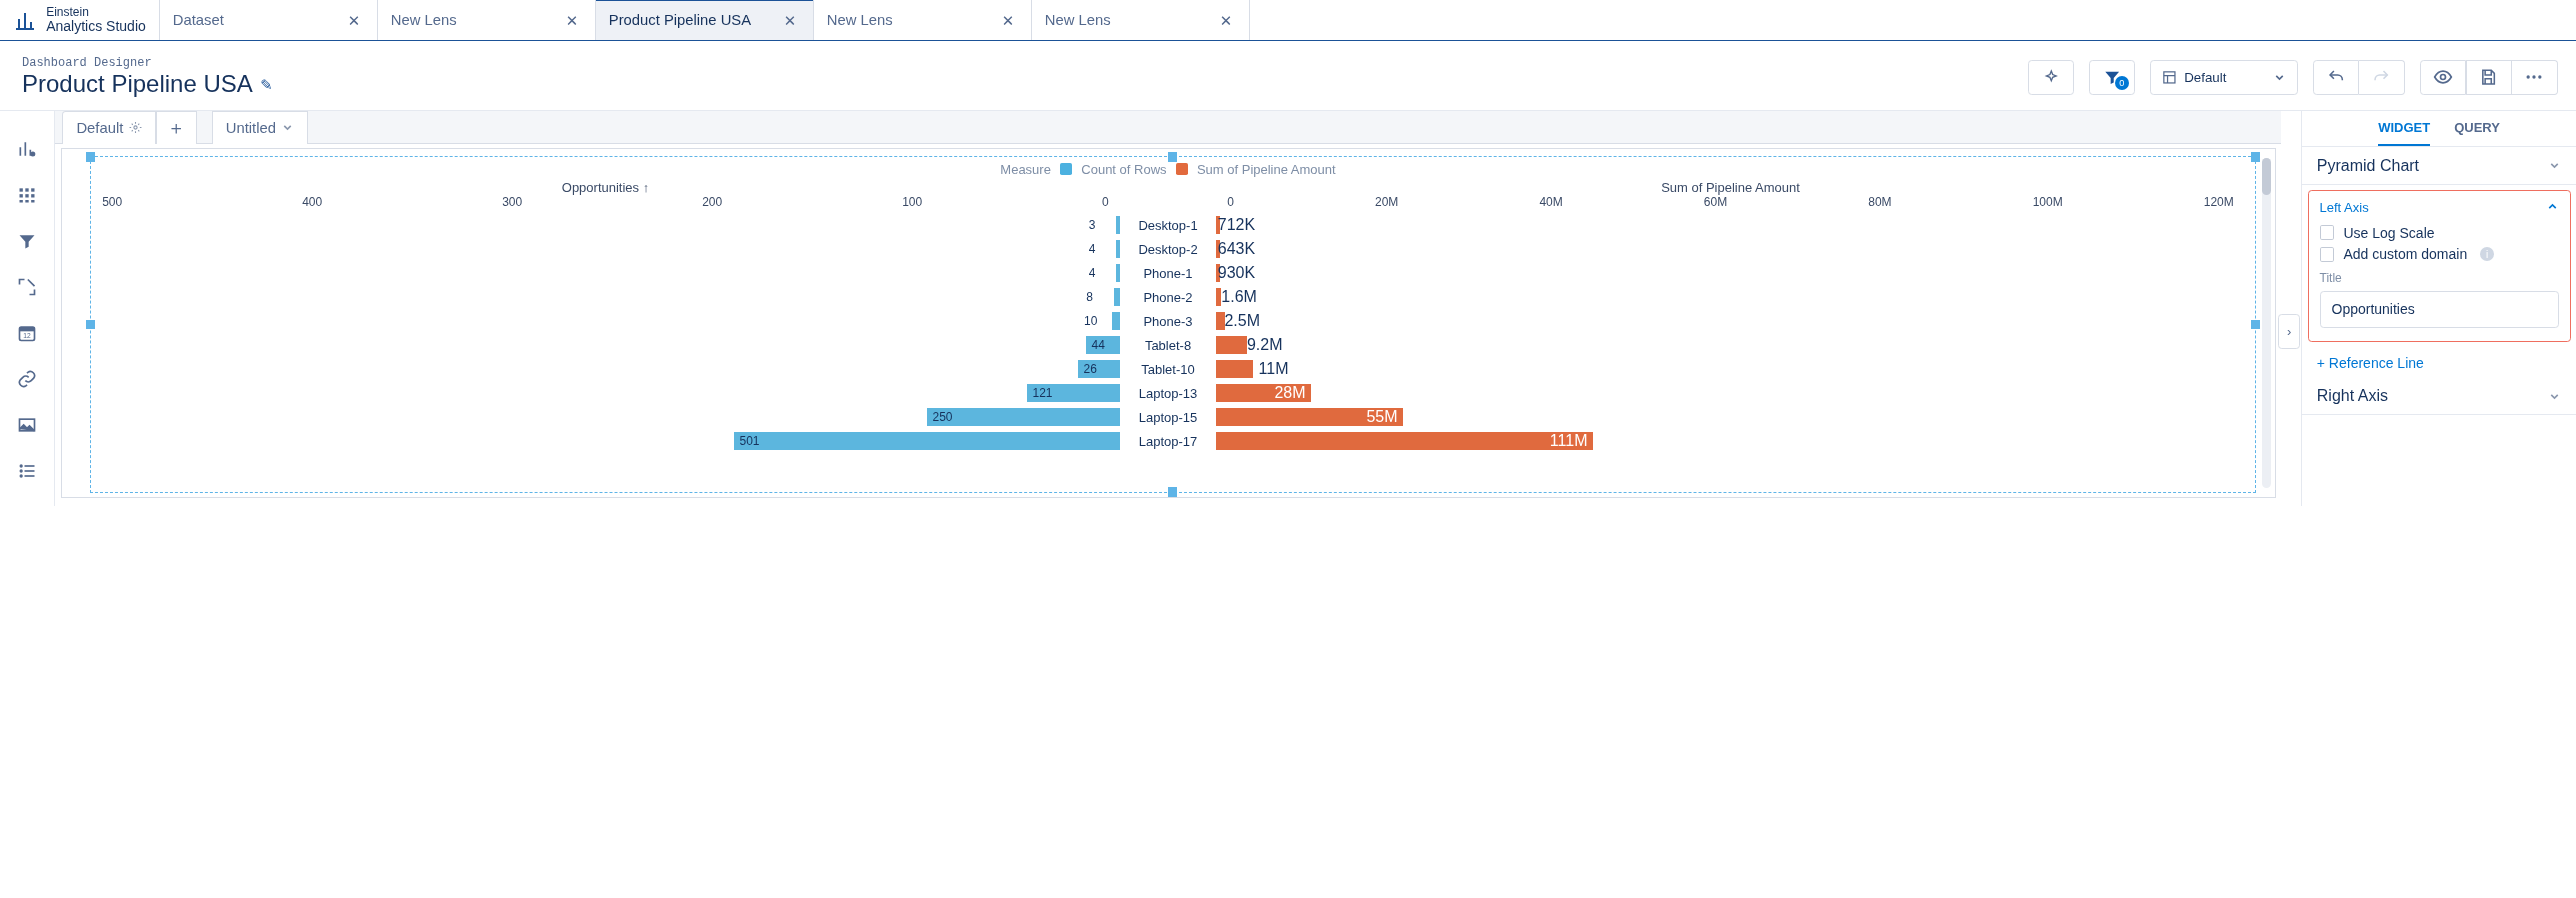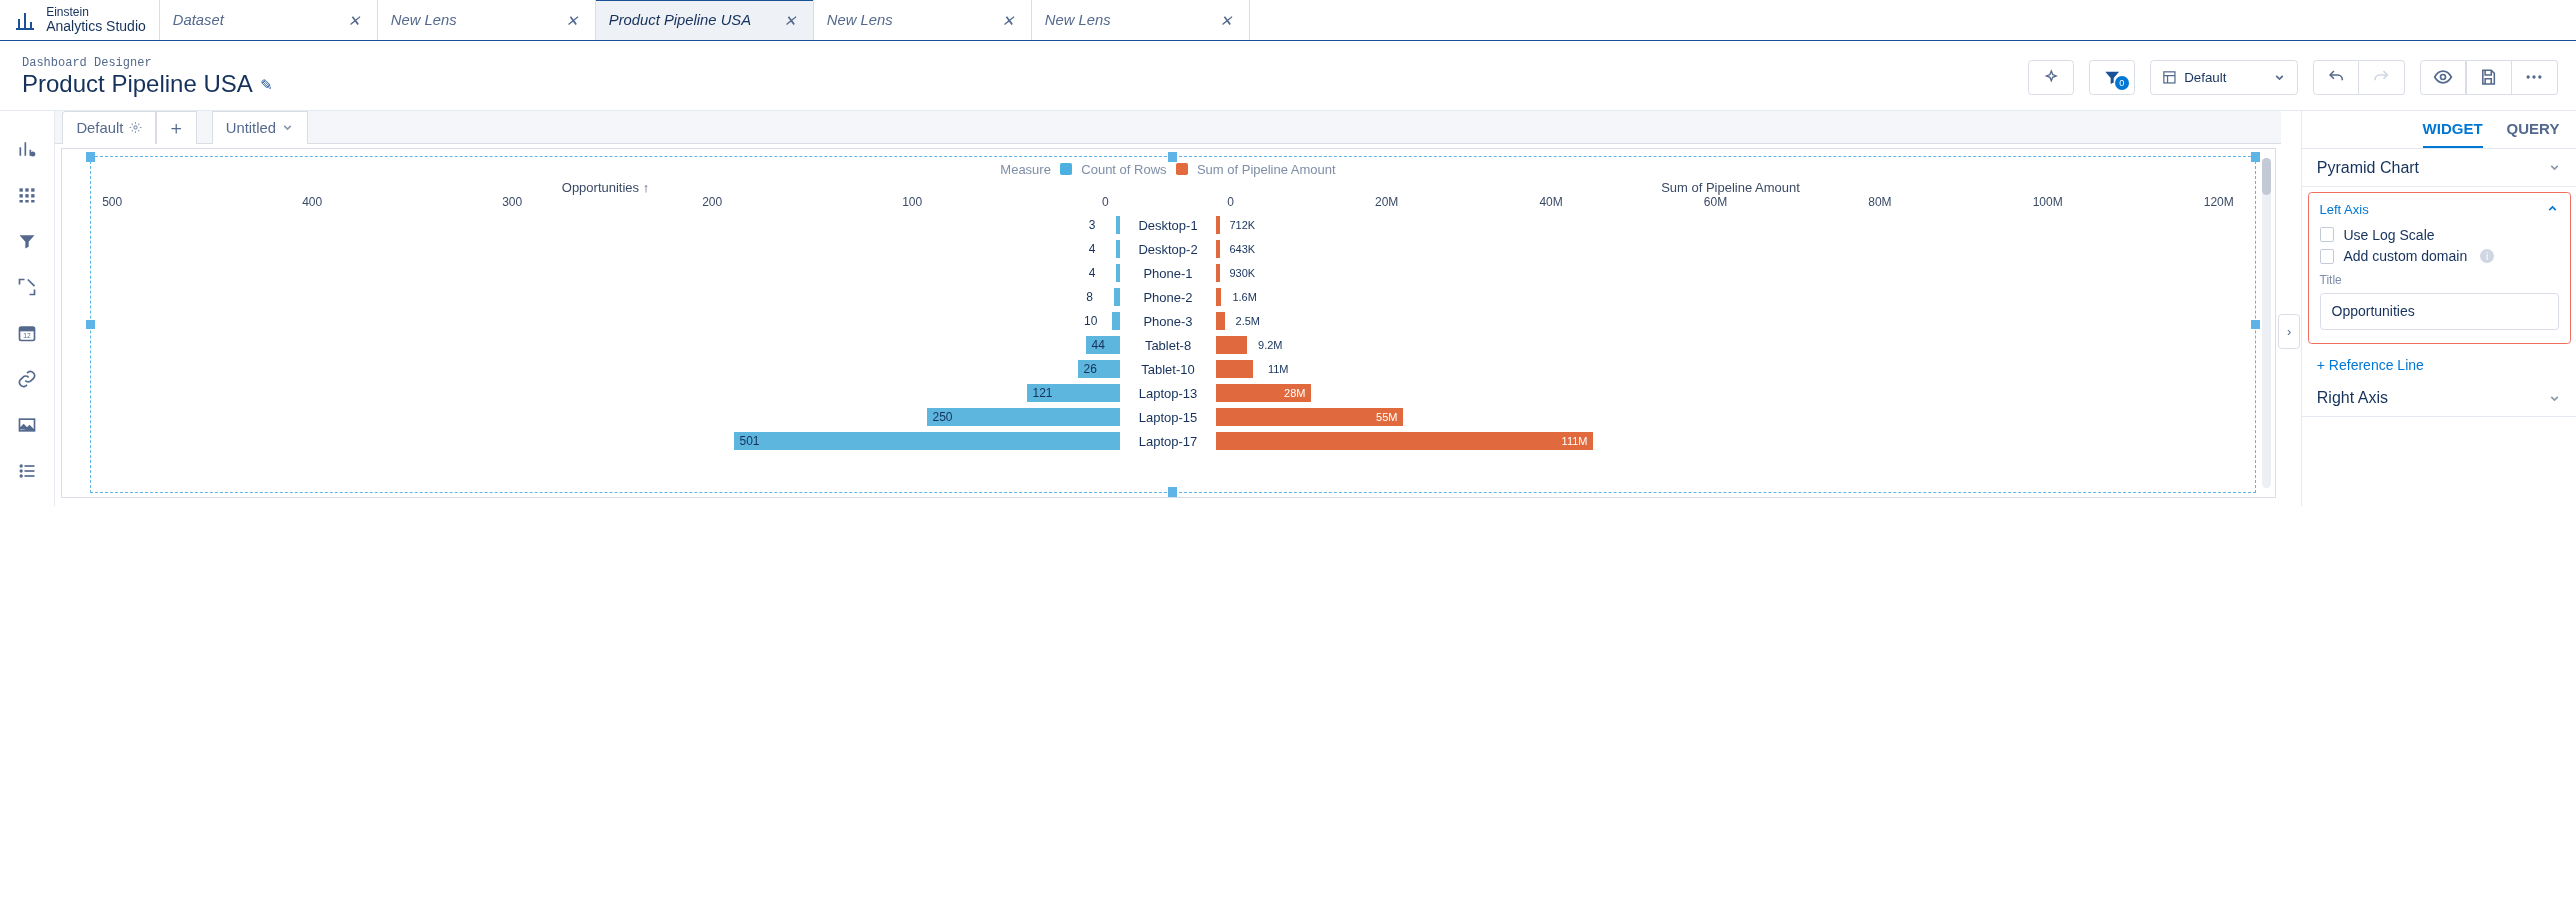--- a/index.html
+++ b/index.html
@@ -3,21 +3,21 @@
 <meta charset="utf-8">
 <style>
   * { box-sizing: border-box; font-family: -apple-system, BlinkMacSystemFont, "Segoe UI", Arial, sans-serif; }
   body { margin:0; background:#fff; color:#16325c; }
   
   .top-tabs { display:flex; height:41px; border-bottom:1.8px solid #1b5297; }
   .brand-tab { display:flex; align-items:center; gap:9.2px; padding:0 13px; border-right:0.9px solid #d8dde6; }
   .brand-icon { width:24px; height:24px; color:#1b5297; }
   .brand-text { display:flex; flex-direction:column; line-height:1.1; font-size:12px; }
   .brand-text .sub { font-size:14px; color:#16325c; }
-  .tab { position:relative; width:218px; display:flex; align-items:center; justify-content:space-between; padding:0 13px; border-right:0.9px solid #d8dde6; color:#54698d; font-size:14.8px; cursor:pointer;font-style:italic; }
+  .tab { position:relative; width:218px; display:flex; align-items:center; justify-content:space-between; padding:0 13px; border-right:0.9px solid #d8dde6; color:#54698d; font-size:14.8px; cursor:pointer; }
   .tab.active { background:#eef1f6; color:#16325c; }
   .tab.active::before { content:""; position:absolute; top:-1.8px; left:0; right:0; height:2.8px; background:#1b5297; }
   .tab .close { color:#54698d; font-size:14.8px; padding:3.7px; }
   
   .header { display:flex; align-items:center; justify-content:space-between; padding:9.2px 18.4px 5.5px 22px; border-bottom:0.9px solid #e5e9f0; height:70px; }
   .title-wrap .crumb { font-size:12px; color:#54698d;font-family:Liberation Mono, monospace; }
   .title-wrap .title { font-size:24px; font-weight:500; display:flex; align-items:center; gap:7.4px; }
   .title-wrap .pencil { color:#1b5297; font-size:14.8px; }
   .toolbar { display:flex; gap:14.8px; align-items:center; }
   .btn { height:35px; min-width:46px; border:0.9px solid #d8dde6; border-radius:3.7px; background:#fff; display:inline-flex; align-items:center; justify-content:center; color:#54698d; padding:0 11px; cursor:pointer; }
@@ -52,29 +52,29 @@
   .axis-row { display:flex; margin-top:3.7px; }
   .axis-left, .axis-right { flex:1; font-size:13px; color:#3a4a66; text-align:center; }
   .ticks { display:flex; justify-content:space-between; font-size:12px; color:#3a4a66; padding:0 3.7px; }
   .pyramid { position:relative; margin-top:3.7px; height:249px; }
   .lane { position:absolute; left:0; right:0; height:24px; display:flex; align-items:center; }
   .cat { position:absolute; left:50%; transform:translateX(-50%); width:92px; text-align:center; font-size:13px; color:#16325c; }
   .bar-l { position:absolute; right:calc(50% + 48px); height:18.4px; background:#5cb6de; display:flex; align-items:center; justify-content:flex-start; }
   .bar-l .val { font-size:12px; color:#16325c; padding:0 5.5px; }
   .bar-l.outside .val { position:absolute; left:-33px; }
   .bar-r { position:absolute; left:calc(50% + 48px); height:18.4px; background:#e06a3e; display:flex; align-items:center; }
-  .bar-r .val { font-size:11px; color:#16325c; padding:0 5.5px; }
+  .bar-r .val { font-size:16px; color:#16325c; padding:0 5.5px; }
   .bar-r.outside .val { position:absolute; right:-41px; white-space:nowrap; }
   .bar-r.inside .val { color:#fff; margin-left:auto; padding-right:5.5px; }
 
   
   .flyout { position:relative; width:20px; display:flex; align-items:center; }
   .flyhandle { position:absolute; top:203px; left:-2.8px; width:22px; height:35px; border:0.9px solid #d8dde6; border-radius:3.7px; background:#fff; display:flex; align-items:center; justify-content:center; color:#54698d; font-size:13px;}
   .right-panel { width:275px; border-left:0.9px solid #e5e9f0; }
-  .rp-tabs { display:flex; justify-content:flex-end; gap:24px; padding:9.2px 16.6px 0; border-bottom:0.9px solid #e5e9f0; font-size:15px; font-weight:700; }
+  .rp-tabs { display:flex; justify-content:center; gap:24px; padding:9.2px 16.6px 0; border-bottom:0.9px solid #e5e9f0; font-size:13px; font-weight:700; }
   .rp-tabs span { padding-bottom:9.2px; color:#54698d; cursor:pointer;}
   .rp-tabs span.active { color:#0077d4; border-bottom:2.8px solid #0077d4; }
   .rp-sec { padding:9.2px 14.8px; border-bottom:0.9px solid #e5e9f0; display:flex; justify-content:space-between; align-items:center; font-size:16px; cursor:pointer;}
   .rp-box { margin:5.5px; border:1.8px solid #ef6e5f; border-radius:3.7px; padding:9.2px 11px 13px; }
   .rp-box .hd { display:flex; justify-content:space-between; color:#0077d4; font-size:13px; margin-bottom:9.2px;}
   .ck-row { display:flex; align-items:center; gap:9.2px; font-size:14px; color:#16325c; margin:5.5px 0;}
   .ckbox { width:14.8px; height:14.8px; border:0.9px solid #c3cad6; border-radius:1.8px; background:#fff;}
   .info { width:14px; height:14px; border-radius:50%; background:#cfd7e3; color:#fff; font-size:10px; display:inline-flex; align-items:center; justify-content:center; margin-left:3.7px;}
   .rp-label { font-size:12px; color:#7e8ea6; margin:9.2px 0 5.5px; }
   .rp-input { width:100%; height:37px; border:0.9px solid #d8dde6; border-radius:3.7px; padding:0 11px; font-size:14px; color:#16325c; }

